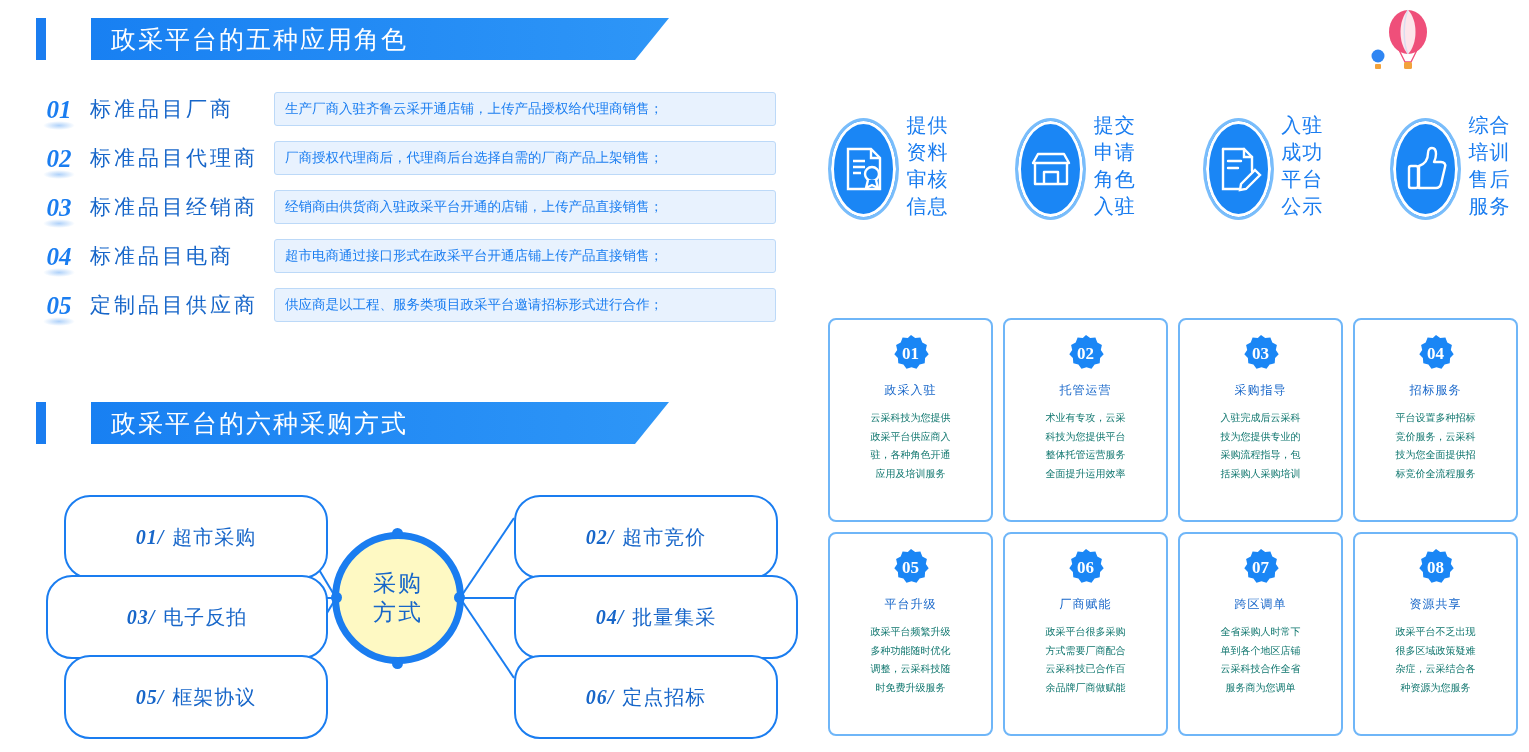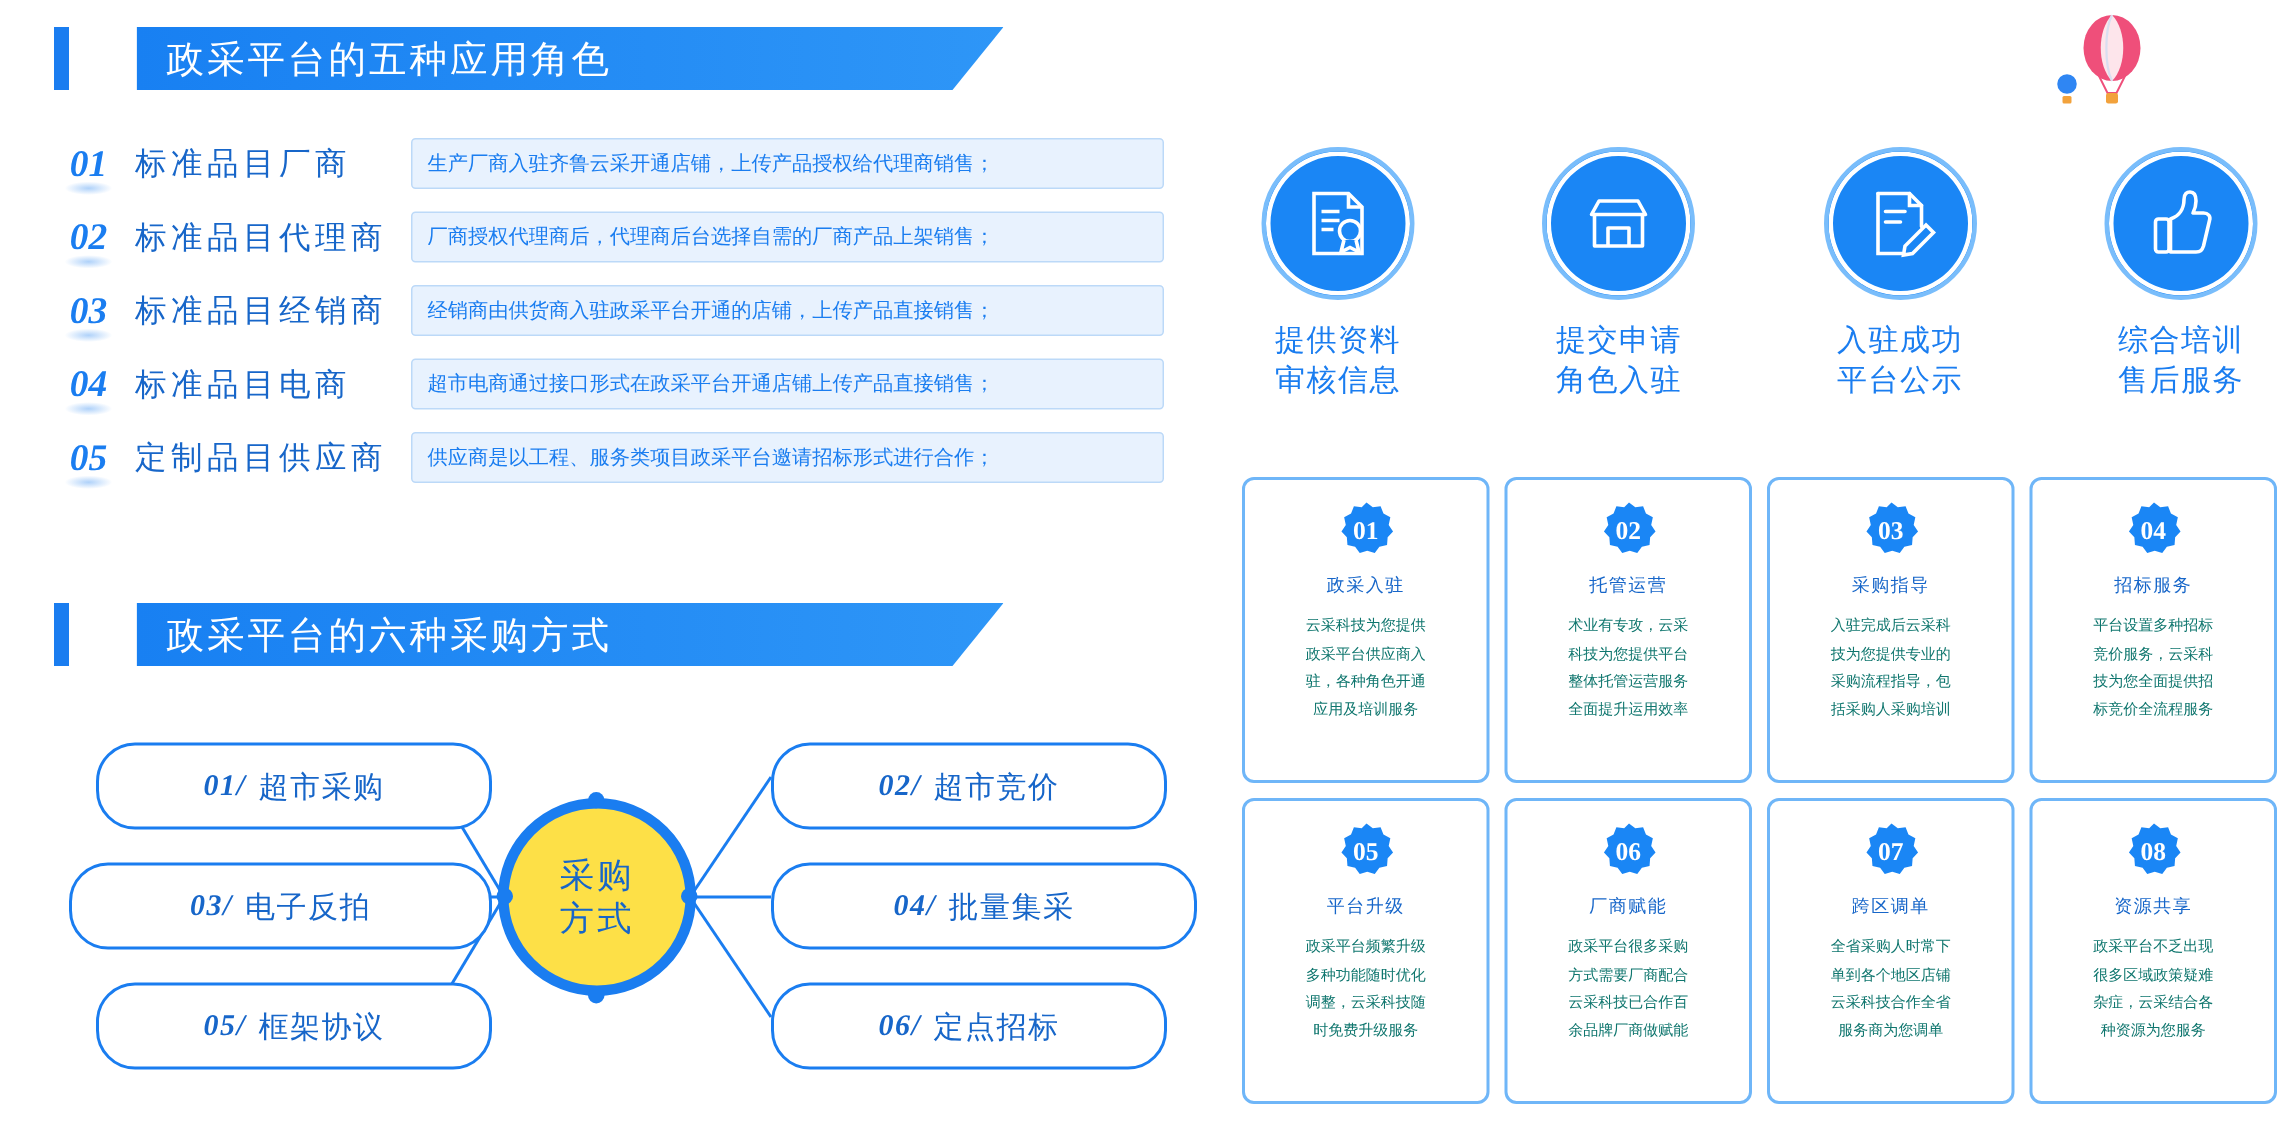--- a/index.html
+++ b/index.html
@@ -119,37 +119,37 @@
     border-radius: 26px;
     height: 46px;
     display: flex;
     align-items: center;
     justify-content: center;
     color: #1766c9;
     font-size: 20px;
     letter-spacing: 1px;
     background: #ffffff;
     white-space: nowrap;
-    padding: 4px 18px;
+    padding: 17px 18px;
   }
   .pill b {
     font-family: "Liberation Serif", serif;
     font-style: italic;
     font-weight: bold;
     margin-right: 8px;
   }
   .hub {
     position: absolute;
     left: 296px;
     top: 62px;
     width: 132px;
     height: 132px;
     border-radius: 50%;
     border: 7px solid #1a7df0;
-    background: #fde047;
+    background: #fef9c3;
     display: flex;
     flex-direction: column;
     align-items: center;
     justify-content: center;
     color: #1766c9;
     font-size: 23px;
     line-height: 1.25;
     letter-spacing: 2px;
     box-sizing: border-box;
   }
@@ -182,22 +182,21 @@
     position: absolute;
     left: 8px;
     top: 98px;
     width: 690px;
     display: flex;
     justify-content: space-between;
   }
   .flow-item {
     width: 128px;
     display: flex;
-    flex-direction: column;
-    align-items: center;
+    align-items: flex-end;
   }
   .flow-circle {
     width: 96px;
     height: 96px;
     border-radius: 50%;
     background: #1a86f5;
     border: 3px solid #79bdfb;
     box-shadow: 0 0 0 3px #ffffff inset;
     display: flex;
     align-items: center;

